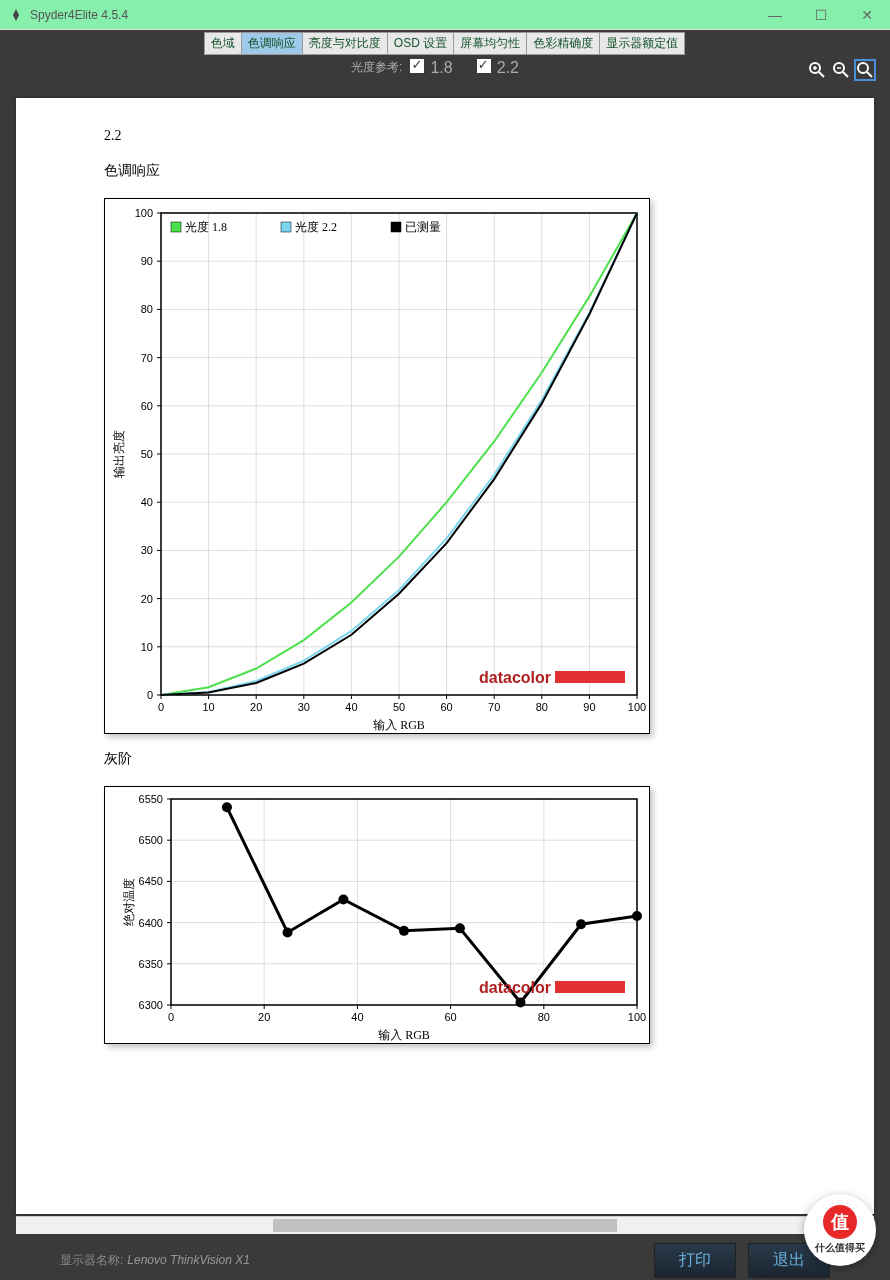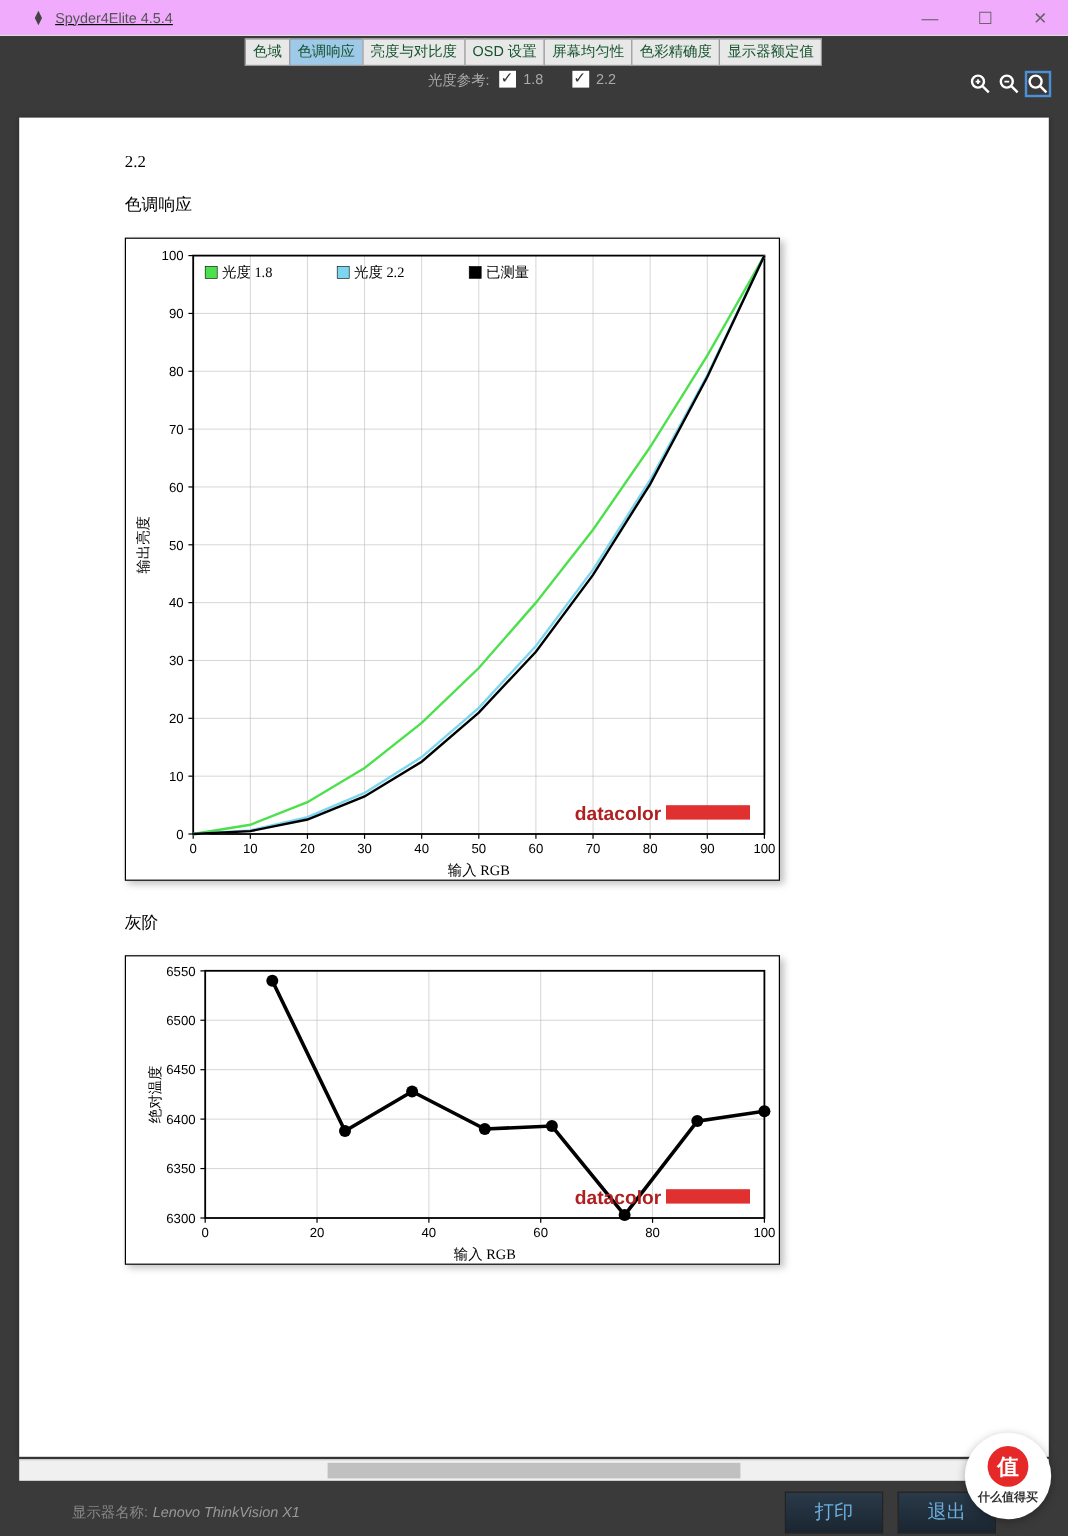--- a/index.html
+++ b/index.html
@@ -7,27 +7,26 @@
   font-family: "Microsoft YaHei", Arial, sans-serif;
   font-size: 12px;
   width: 890px;
   height: 1280px;
   background: #f0f0f0;
   overflow: hidden;
   position: relative;
 }
 .titlebar {
   height: 30px;
-  background: #f0abfc;
+  background: #86efac;
   border-bottom: 1px solid #ddd;
   display: flex;
   align-items: center;
-  padding-left: 24px;
+  padding-left: 8px;
   position: relative;
-  text-decoration: underline;
 }
 .titlebar .app-icon {
   width: 16px; height: 16px;
   margin-right: 6px;
   display: inline-flex;
   align-items: center;
   justify-content: center;
 }
 .titlebar .title { color: #555; font-size: 12px; }
 .win-controls { position: absolute; right: 0; top: 0; display: flex; }
@@ -60,21 +59,21 @@
   margin-top: 4px;
 }
 .toolbar .ref-label { color: #aaa; font-size: 12px; margin-right: 4px;}
 .toolbar .cb {
   width: 14px; height: 14px; background: #fff; display: inline-block;
   margin: 0 4px; position: relative; cursor: pointer;
 }
 .toolbar .cb.checked::after {
   content: "✓"; position: absolute; left: 1px; top: -2px; font-size: 13px; color: #333;
 }
-.toolbar .val { color: #aaa; font-size: 12px; margin-right: 20px; margin-left:2px;}
+.toolbar .val { color: #aaa; font-size: 16px; margin-right: 20px; margin-left:2px;}
 .zoom-tools { position: absolute; right: 14px; top: 0; display: flex; gap: 2px; }
 .zoom-btn {
   width: 22px; height: 22px;
   display: flex; align-items: center; justify-content: center;
   cursor: pointer;
 }
 .zoom-btn.active { border: 2px solid #4a90d9; }
 .content-area {
   position: absolute;
   left: 16px; right: 16px; top: 68px; bottom: 66px;
@@ -291,21 +290,21 @@
             <text x="190" y="32" font-size="12" font-family="SimSun">光度 2.2</text>
             <rect x="286" y="23" width="10" height="10" fill="#000000" stroke="#000" stroke-width="0.5"></rect>
             <text x="300" y="32" font-size="12" font-family="SimSun">已测量</text>
             <text x="294" y="530" text-anchor="middle" font-size="12" font-family="SimSun">输入 RGB</text>
             <text x="0" y="0" text-anchor="middle" font-size="12" font-family="SimSun" transform="translate(18,255) rotate(-90)">输出亮度</text>
             <rect x="450" y="472" width="70" height="12" fill="#e03030"></rect>
             <text x="446" y="484" text-anchor="end" font-size="16" font-weight="bold" font-family="Arial" fill="#b02020">datacolor</text>
           </svg>
       </div>
 
-      <div class="page-text lbl" style="margin-top:26px;">灰阶</div>
+      <div class="page-text lbl" style="margin-top:16px;">灰阶</div>
 
       <div class="chart-box c2">
         <svg id="chart2" width="546" height="258">
             <line x1="66" y1="12" x2="66" y2="218" stroke="#bbb" stroke-width="0.5"></line>
             <line x1="66" y1="218" x2="66" y2="222" stroke="#000"></line>
             <text x="66" y="234" text-anchor="middle" font-size="11" font-family="Arial">0</text>
             <line x1="159.2" y1="12" x2="159.2" y2="218" stroke="#bbb" stroke-width="0.5"></line>
             <line x1="159.2" y1="218" x2="159.2" y2="222" stroke="#000"></line>
             <text x="159.2" y="234" text-anchor="middle" font-size="11" font-family="Arial">20</text>
             <line x1="252.4" y1="12" x2="252.4" y2="218" stroke="#bbb" stroke-width="0.5"></line>

